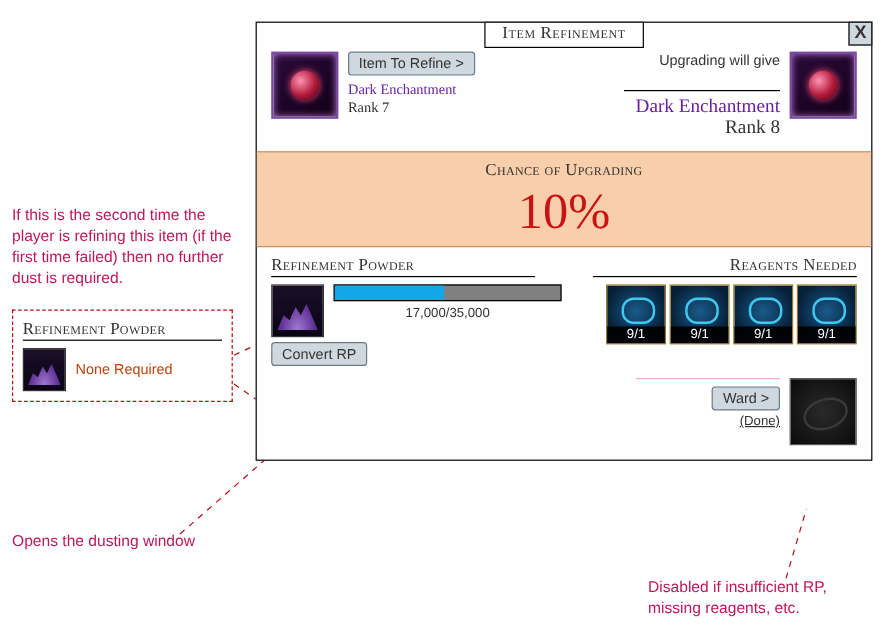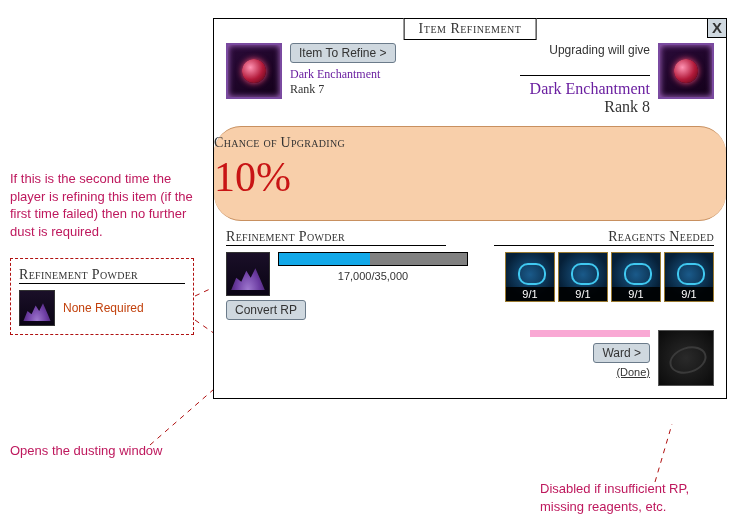--- a/index.html
+++ b/index.html
@@ -94,23 +94,22 @@
     padding-bottom:18px;
     margin-bottom:4px;
   }
   .upgrade-side .item-name,
   .upgrade-side .item-rank { text-align:right; }
   .upgrade-side-wrap{ display:flex; gap:8px; align-items:flex-start; }
   .chance-band{
     background:#f8cfaa;
     border-top:1px solid #c89060;
     border-bottom:1px solid #c89060;
-    text-align:left;
-    padding:8px 0 19px 0;
-    border-radius:27px;
+    text-align:center;
+    padding:8px 0 4px 0;
   }
   .chance-label{
     font-variant:small-caps;
     font-size:14px;
     letter-spacing:0.3px;
     color:#333;
   }
   .chance-value{
     font-size:42px;
     color:#c81414;
@@ -192,21 +191,21 @@
     text-align:center;
     line-height:14px;
   }
   .ward-row{
     display:flex;
     justify-content:flex-end;
     align-items:flex-start;
     gap:8px;
     padding:10px 12px 12px 12px;
   }
-  .ward-info{ text-align:right; border-top:7px solid #f9a8d4; padding-top:6px; width:120px;text-decoration:underline;}
+  .ward-info{ text-align:right; border-top:1px solid #f9a8d4; padding-top:6px; width:120px;text-decoration:underline;}
   .ward-slot{
     width:56px; height:56px;
     background: radial-gradient(circle, #2a2a2a, #0a0a0a);
     border:1px solid #555;
     position:relative;
   }
   .ward-slot::after{
     content:"";
     position:absolute;
     left:50%; top:50%;

